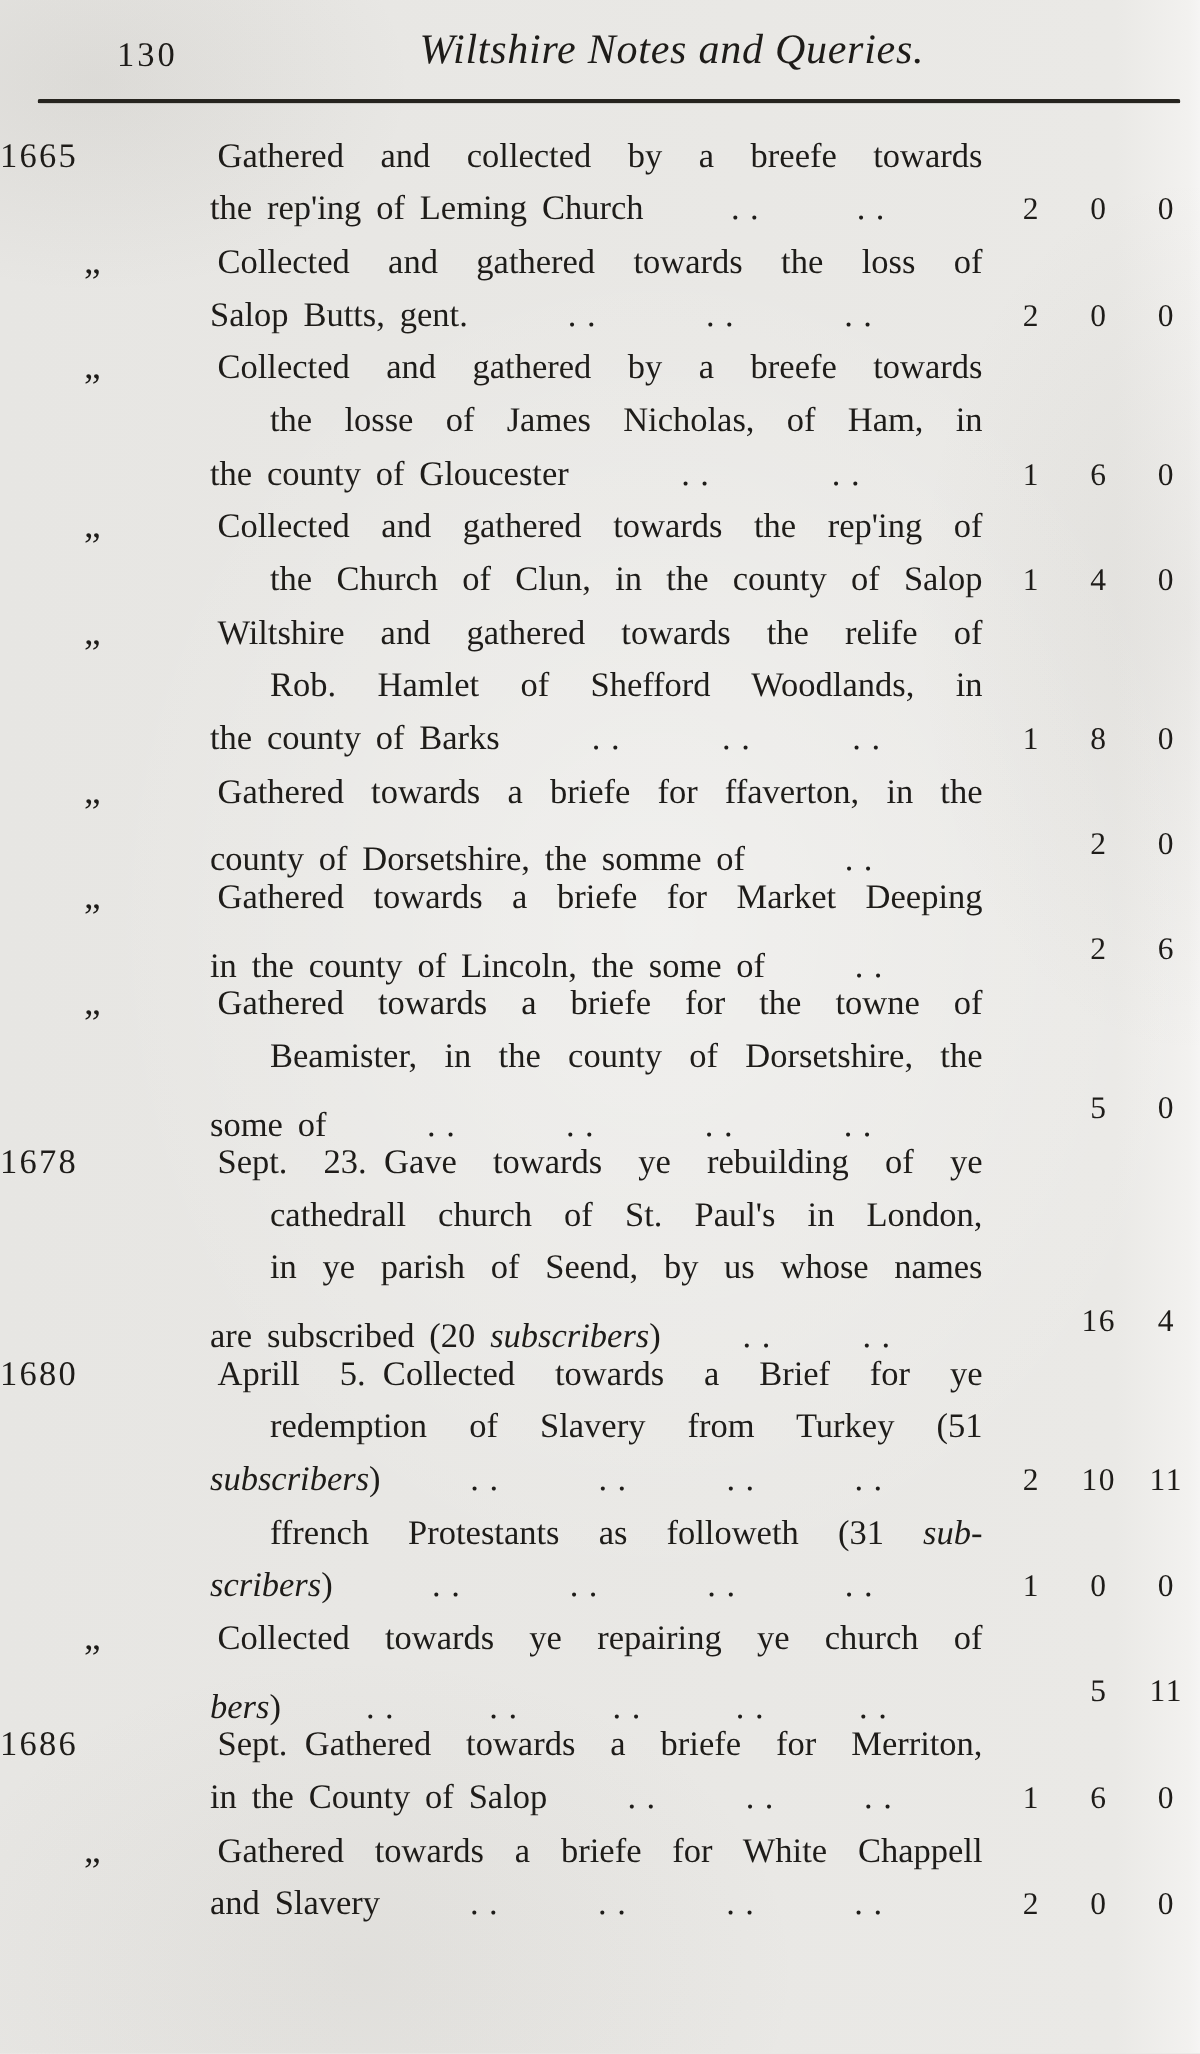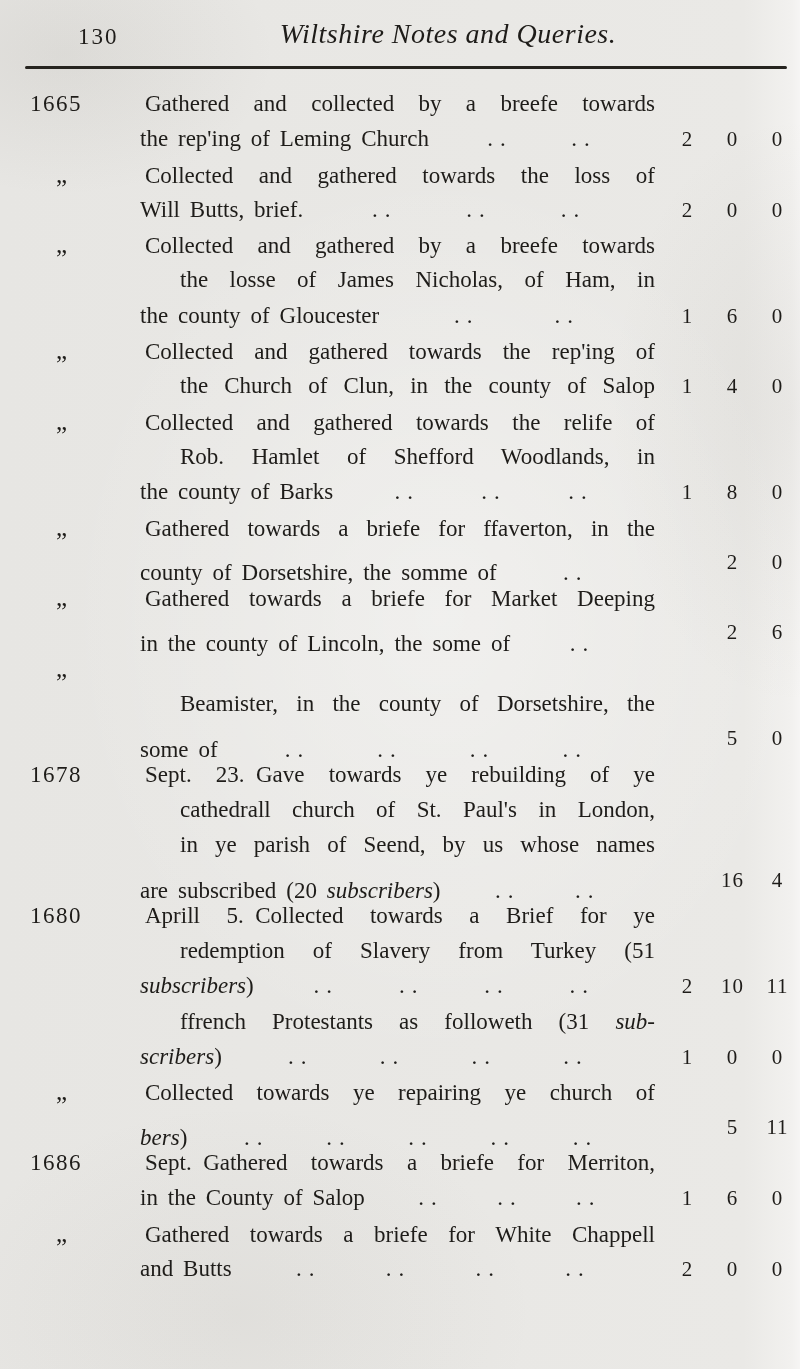--- a/index.html
+++ b/index.html
@@ -34,21 +34,21 @@
     position:absolute;left:25px;top:66px;width:762px;height:0;
     border-top:3px solid #26241f;border-radius:2px;
   }
   
   #ledger{position:absolute;top:86px;left:0;width:800px;}
   .row{
     display:flex;align-items:baseline;
     height:35.3px;line-height:35.3px;
     font-size:23px;white-space:nowrap;
   }
-  .year{flex:0 0 105px;box-sizing:border-box;padding-left:30px;letter-spacing:1.5px;}
+  .year{flex:0 0 105px;box-sizing:border-box;letter-spacing:1.5px;}
   .year.ditto{padding-left:56px;letter-spacing:0;font-size:25px;}
   .ind{flex:0 0 35px;}
   .txt{word-spacing:0.18em;}
   .txt.fill{flex:1 1 auto;text-align:justify;text-align-last:justify;white-space:normal;margin-left:40px;}
   .txt i{}
   .leaders{flex:1 1 auto;display:flex;justify-content:space-evenly;align-items:baseline;}
   .pair{letter-spacing:7px;font-size:23px;}
   .amounts{flex:0 0 145px;box-sizing:border-box;display:flex;padding-left:10px;}
   .amt{flex:0 0 45px;text-align:center;font-size:21px;letter-spacing:1px;}
 </style>
@@ -90,21 +90,21 @@
         <div class="txt fill">Collected and gathered towards the loss of</div>
         <div class="amounts">
           <span class="amt"></span>
           <span class="amt"></span>
           <span class="amt"></span>
         </div>
       </div>
       <div class="row">
         <div class="year ditto"></div>
         <div class="ind"></div>
-        <div class="txt">Will Butts, brief.</div>
+        <div class="txt">Salop Butts, gent.</div>
         <div class="leaders">
           <span class="pair">..</span>
           <span class="pair">..</span>
           <span class="pair">..</span>
         </div>
         <div class="amounts">
           <span class="amt">2</span>
           <span class="amt">0</span>
           <span class="amt">0</span>
         </div>
@@ -156,21 +156,21 @@
         <div class="ind"></div>
         <div class="txt fill">the Church of Clun, in the county of Salop</div>
         <div class="amounts">
           <span class="amt">1</span>
           <span class="amt">4</span>
           <span class="amt">0</span>
         </div>
       </div>
       <div class="row">
         <div class="year ditto">„</div>
-        <div class="txt fill">Collected and gathered towards the relife of</div>
+        <div class="txt fill">Wiltshire and gathered towards the relife of</div>
         <div class="amounts">
           <span class="amt"></span>
           <span class="amt"></span>
           <span class="amt"></span>
         </div>
       </div>
       <div class="row">
         <div class="year ditto"></div>
         <div class="ind"></div>
         <div class="txt fill">Rob. Hamlet of Shefford Woodlands, in</div>
@@ -234,20 +234,21 @@
           <span class="pair">..</span>
         </div>
         <div class="amounts">
           <span class="amt"></span>
           <span class="amt">2</span>
           <span class="amt">6</span>
         </div>
       </div>
       <div class="row">
         <div class="year ditto">„</div>
+        <div class="txt fill">Gathered towards a briefe for the towne of</div>
         <div class="amounts">
           <span class="amt"></span>
           <span class="amt"></span>
           <span class="amt"></span>
         </div>
       </div>
       <div class="row">
         <div class="year ditto"></div>
         <div class="ind"></div>
         <div class="txt fill">Beamister, in the county of Dorsetshire, the</div>
@@ -432,21 +433,21 @@
         <div class="txt fill">Gathered towards a briefe for White Chappell</div>
         <div class="amounts">
           <span class="amt"></span>
           <span class="amt"></span>
           <span class="amt"></span>
         </div>
       </div>
       <div class="row">
         <div class="year ditto"></div>
         <div class="ind"></div>
-        <div class="txt">and Butts</div>
+        <div class="txt">and Slavery</div>
         <div class="leaders">
           <span class="pair">..</span>
           <span class="pair">..</span>
           <span class="pair">..</span>
           <span class="pair">..</span>
         </div>
         <div class="amounts">
           <span class="amt">2</span>
           <span class="amt">0</span>
           <span class="amt">0</span>

